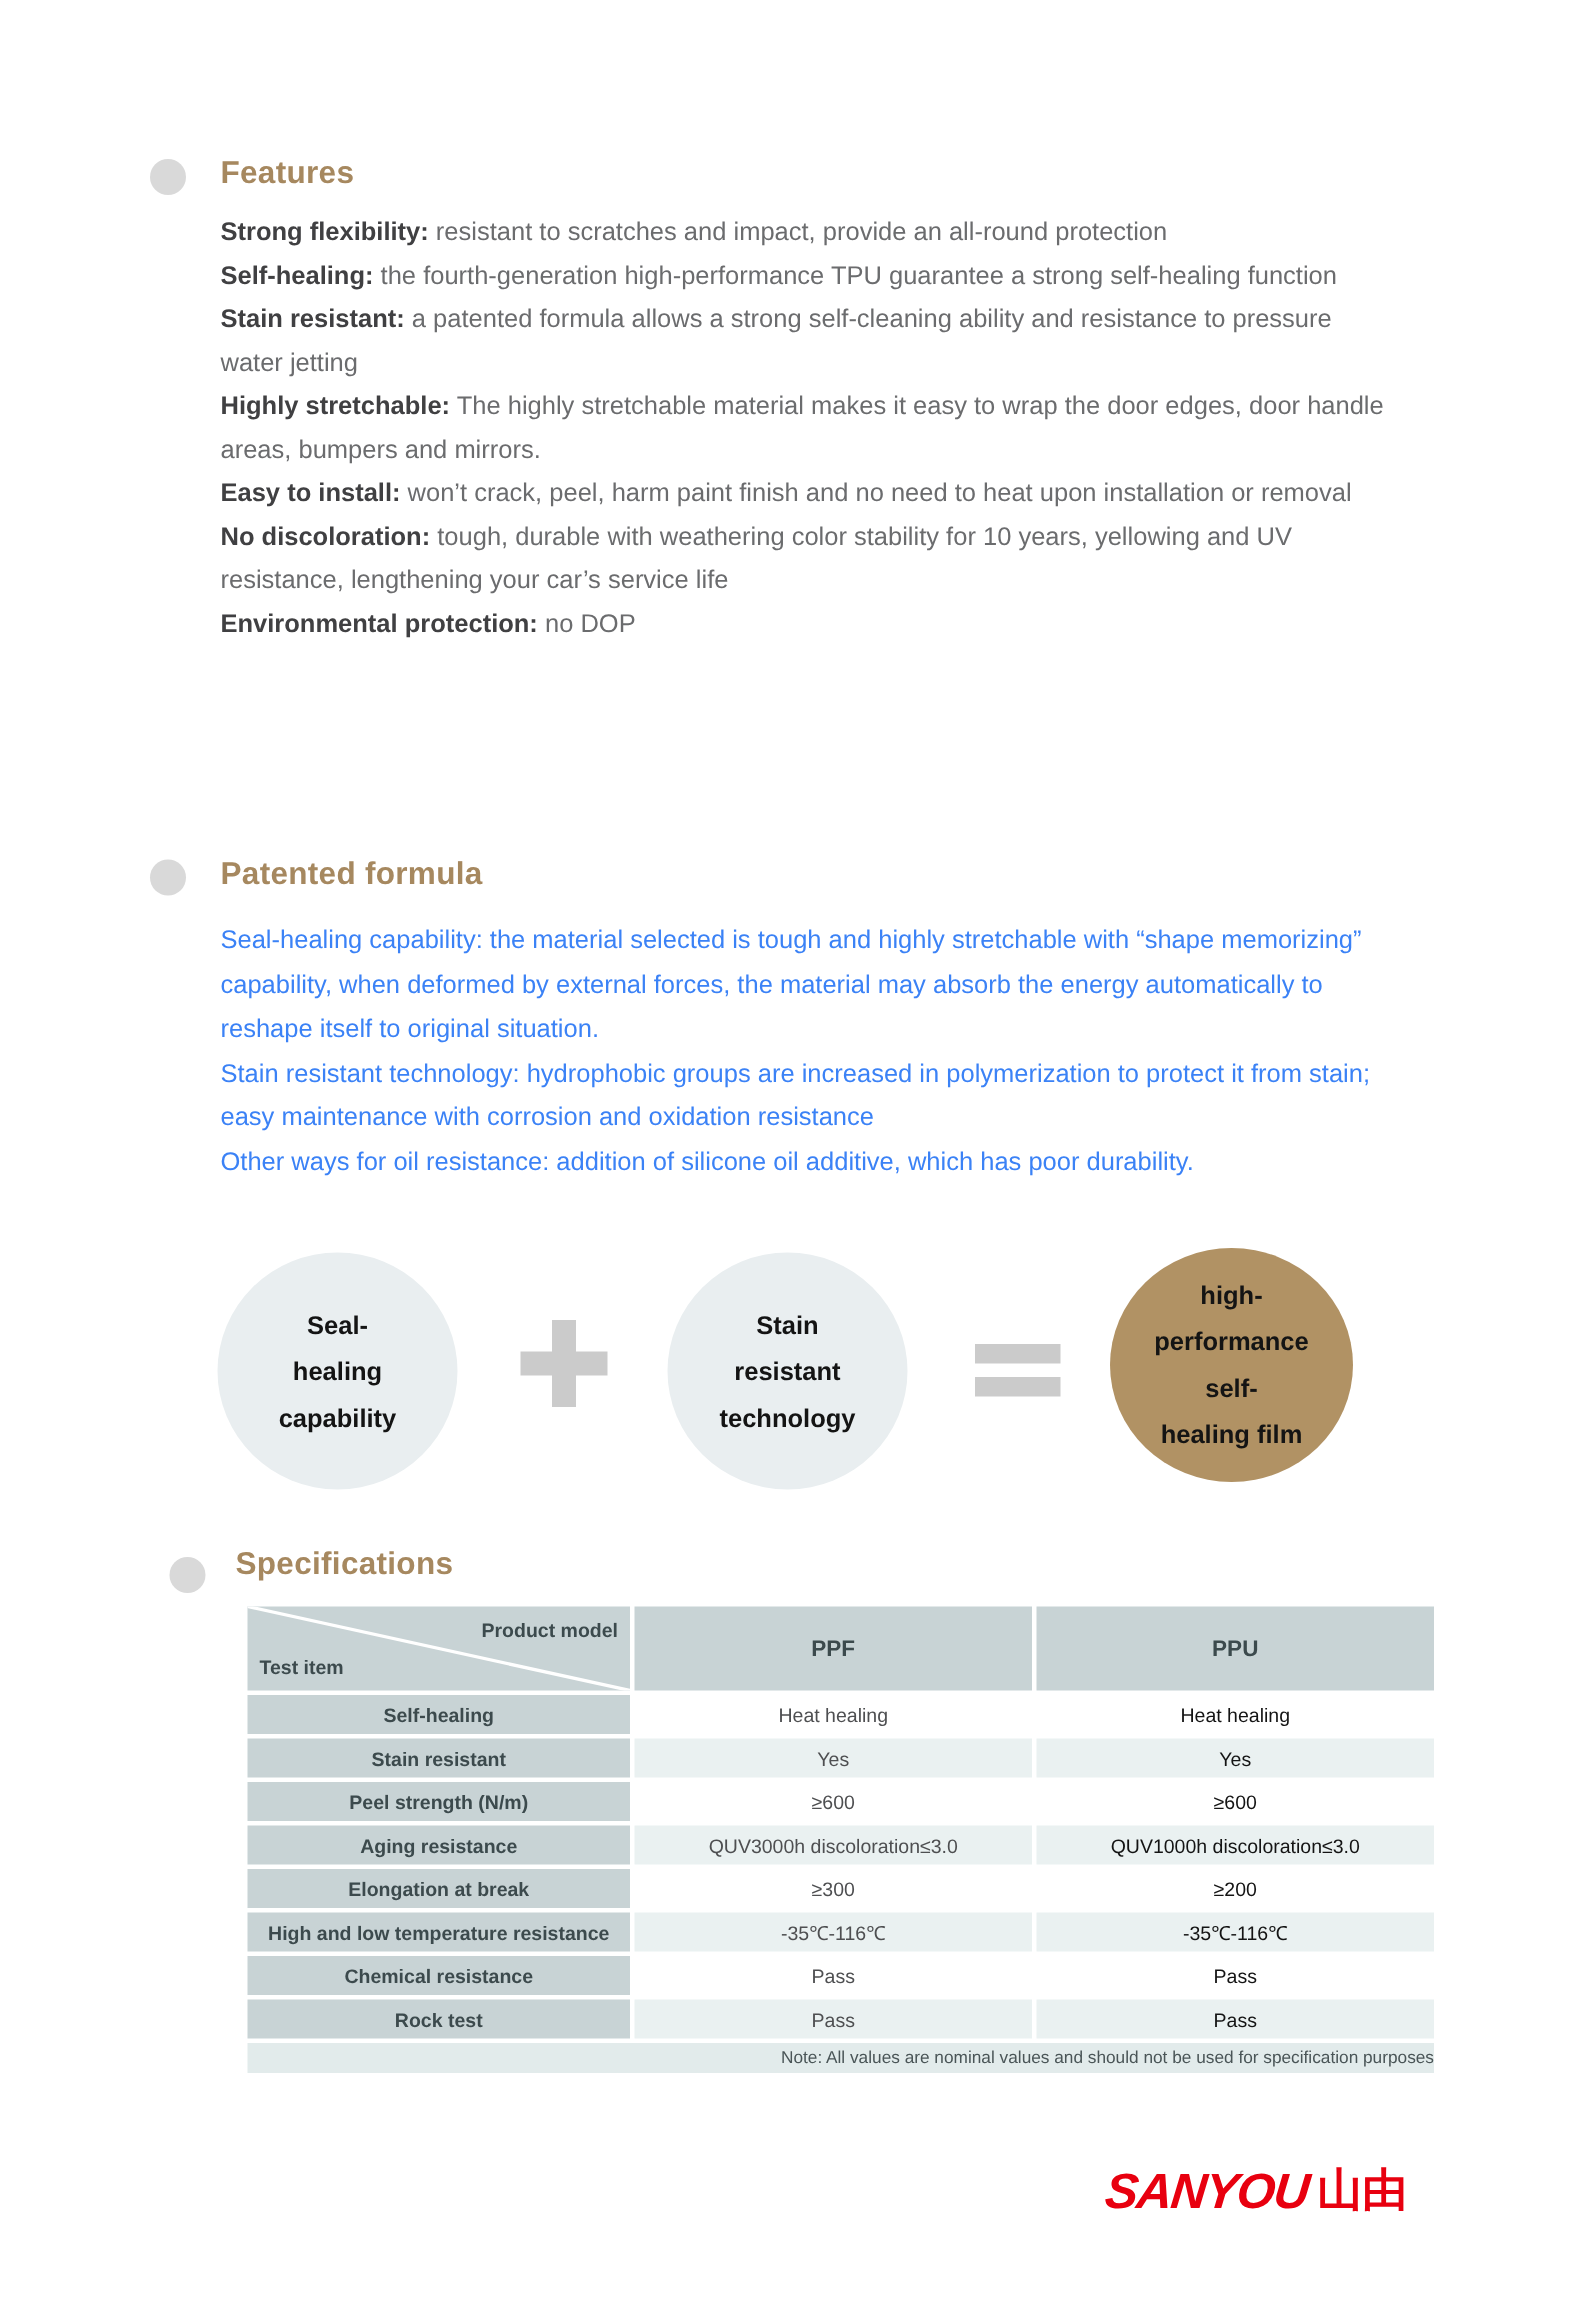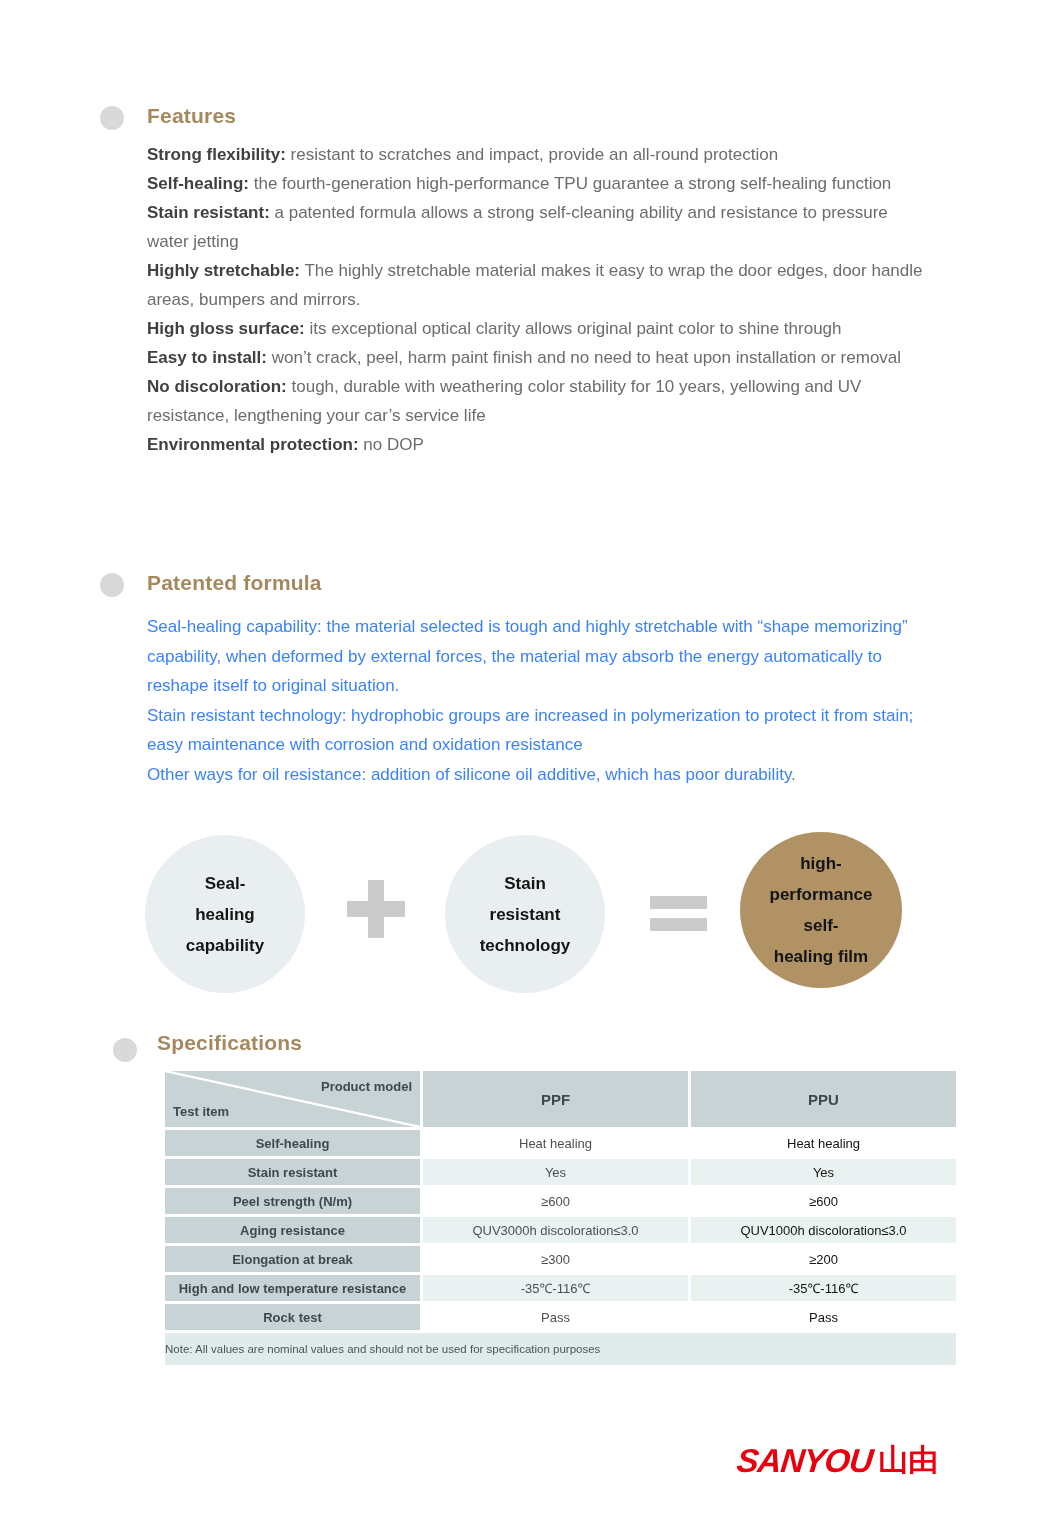--- a/index.html
+++ b/index.html
@@ -70,21 +70,21 @@
   .spec-table tbody td { height:26px; text-align:center; vertical-align:middle; }
   .spec-table tbody .lbl {
     background:#c8d3d5; color:#3c4a4d; font-size:13px; font-weight:bold;
   }
   .spec-table tbody .ppf { background:#ffffff; color:#4e4f51; font-size:13px; }
   .spec-table tbody .ppu { background:#ffffff; color:#141414; font-size:13px; }
   .spec-table tbody tr:nth-child(even) .ppf,
   .spec-table tbody tr:nth-child(even) .ppu { background:#eaf1f1; }
   .spec-table .note {
     background:#e2ebeb; color:#4a5557; font-size:11.5px;
-    text-align:left; height:32px;
+    text-align:right; height:20px;
   }
 
   
   .logo { position:absolute; left:737px; top:1440px; color:#e8000f; white-space:nowrap; }
   .logo-latin {
     font-size:33px; font-weight:bold; font-style:italic;
     letter-spacing:-1px; display:inline-block; transform:skewX(-6deg);
   }
   .logo-cjk {
     font-size:30px; font-weight:bold; display:inline-block;
@@ -101,21 +101,20 @@
   <h2 class="sec-heading" style="left:147px; top:104px;">Features</h2>
   <div class="feature-list" id="feature-list">
   <div class="feature-item"><b class="lead">Strong flexibility:</b><span class="rest"> resistant to scratches and impact, provide an all-round protection</span></div>
 
   <div class="feature-item"><b class="lead">Self-healing:</b><span class="rest"> the fourth-generation high-performance TPU guarantee a strong self-healing function</span></div>
 
   <div class="feature-item"><b class="lead">Stain resistant:</b><span class="rest"> a patented formula allows a strong self-cleaning ability and resistance to pressure water jetting</span></div>
 
   <div class="feature-item"><b class="lead">Highly stretchable:</b><span class="rest"> The highly stretchable material makes it easy to wrap the door edges, door handle areas, bumpers and mirrors.</span></div>
 
-  <div class="feature-item"><b class="lead">High gloss surface:</b><span class="rest"> its exceptional optical clarity allows original paint color to shine through</span></div>
 
   <div class="feature-item"><b class="lead">Easy to install:</b><span class="rest"> won’t crack, peel, harm paint finish and no need to heat upon installation or removal</span></div>
 
   <div class="feature-item"><b class="lead">No discoloration:</b><span class="rest"> tough, durable with weathering color stability for 10 years, yellowing and UV resistance, lengthening your car’s service life</span></div>
 
   <div class="feature-item"><b class="lead">Environmental protection:</b><span class="rest"> no DOP</span></div>
 </div>
 
   
   <span class="bullet" style="left:100px; top:573px;"></span>
@@ -201,20 +200,25 @@
     <td class="ppf">≥300</td>
     <td class="ppu">≥200</td>
   </tr>
 
   <tr class="spec-row">
     <td class="lbl">High and low temperature resistance</td>
     <td class="ppf">-35℃-116℃</td>
     <td class="ppu">-35℃-116℃</td>
   </tr>
 
+  <tr class="spec-row">
+    <td class="lbl">Chemical resistance</td>
+    <td class="ppf">Pass</td>
+    <td class="ppu">Pass</td>
+  </tr>
 
   <tr class="spec-row">
     <td class="lbl">Rock test</td>
     <td class="ppf">Pass</td>
     <td class="ppu">Pass</td>
   </tr>
 </tbody>
     <tfoot>
       <tr>
         <td class="note" colspan="3">Note: All values are nominal values and should not be used for specification purposes</td>

